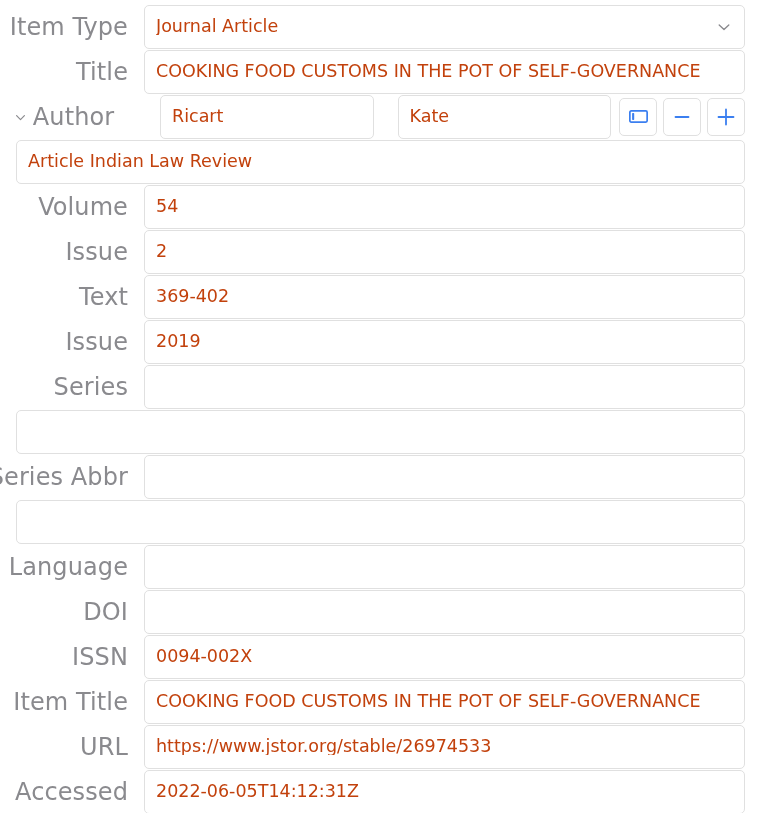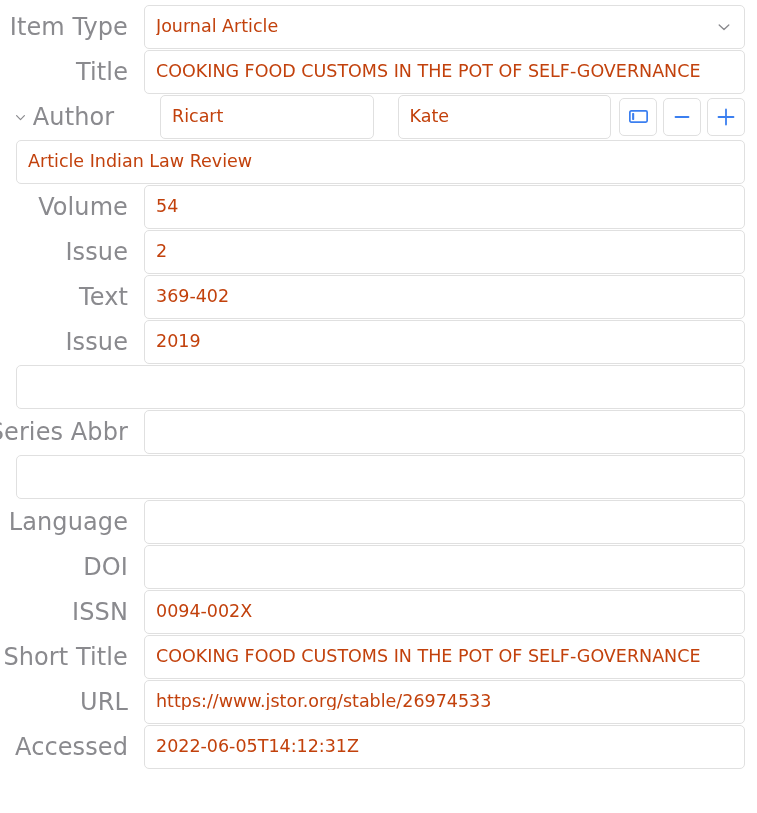--- a/index.html
+++ b/index.html
@@ -259,20 +259,28 @@
 
   <div class="field-row">
     <div class="field-label">Issue</div>
     <div class="field-value-wrap">
       <div class="value-box">
         <span class="txt">2019</span>
       </div>
     </div>
   </div>
 
+  <div class="field-row">
+    <div class="field-label">Series</div>
+    <div class="field-value-wrap">
+      <div class="value-box">
+        <span class="txt"></span>
+      </div>
+    </div>
+  </div>
 
   <div class="field-row">
     <div class="field-value-wrap">
       <div class="value-box">
         <span class="txt"></span>
       </div>
     </div>
   </div>
 
   <div class="field-row">
@@ -313,21 +321,21 @@
   <div class="field-row">
     <div class="field-label">ISSN</div>
     <div class="field-value-wrap">
       <div class="value-box">
         <span class="txt">0094-002X</span>
       </div>
     </div>
   </div>
 
   <div class="field-row">
-    <div class="field-label">Short Title</div>
+    <div class="field-label">Item Title</div>
     <div class="field-value-wrap">
       <div class="value-box">
         <span class="txt">COOKING FOOD CUSTOMS IN THE POT OF SELF-GOVERNANCE</span>
       </div>
     </div>
   </div>
 
   <div class="field-row">
     <div class="field-label">URL</div>
     <div class="field-value-wrap">

